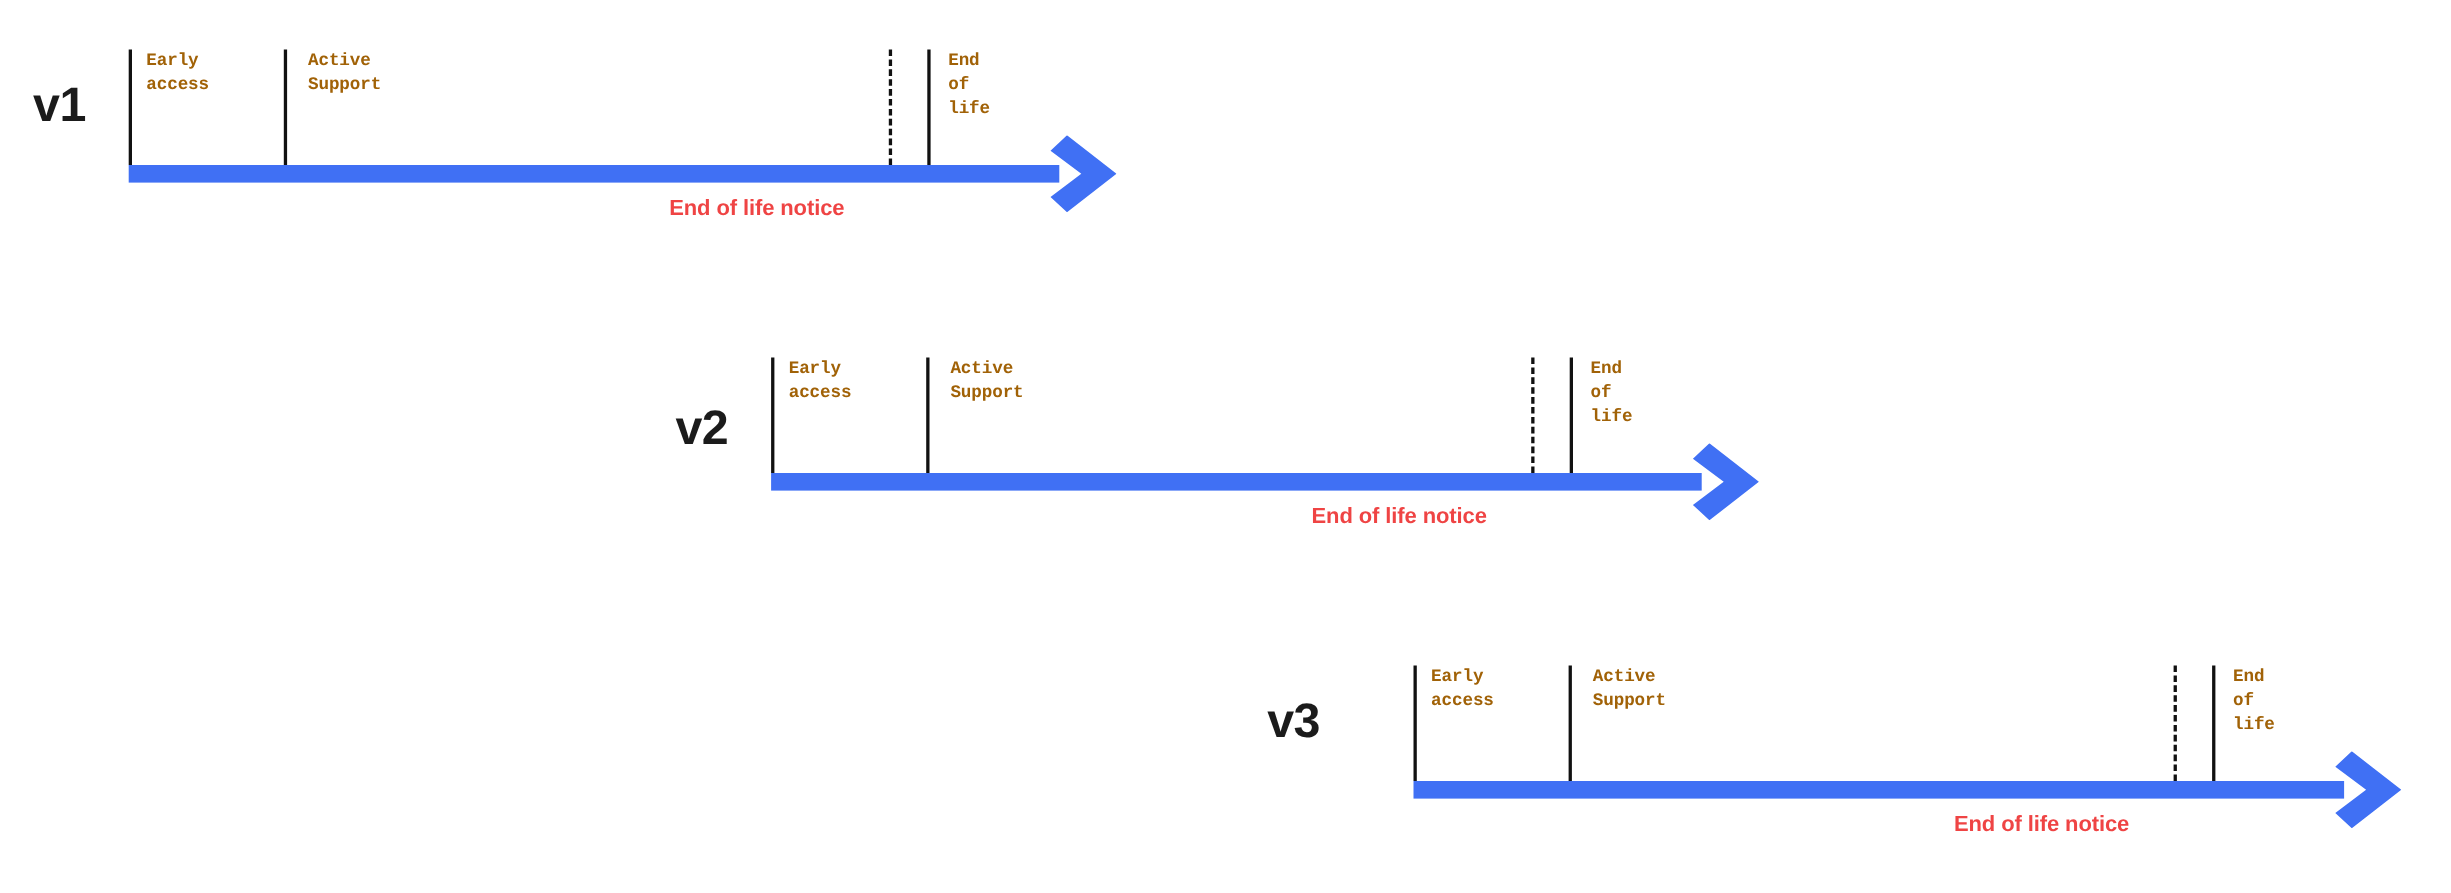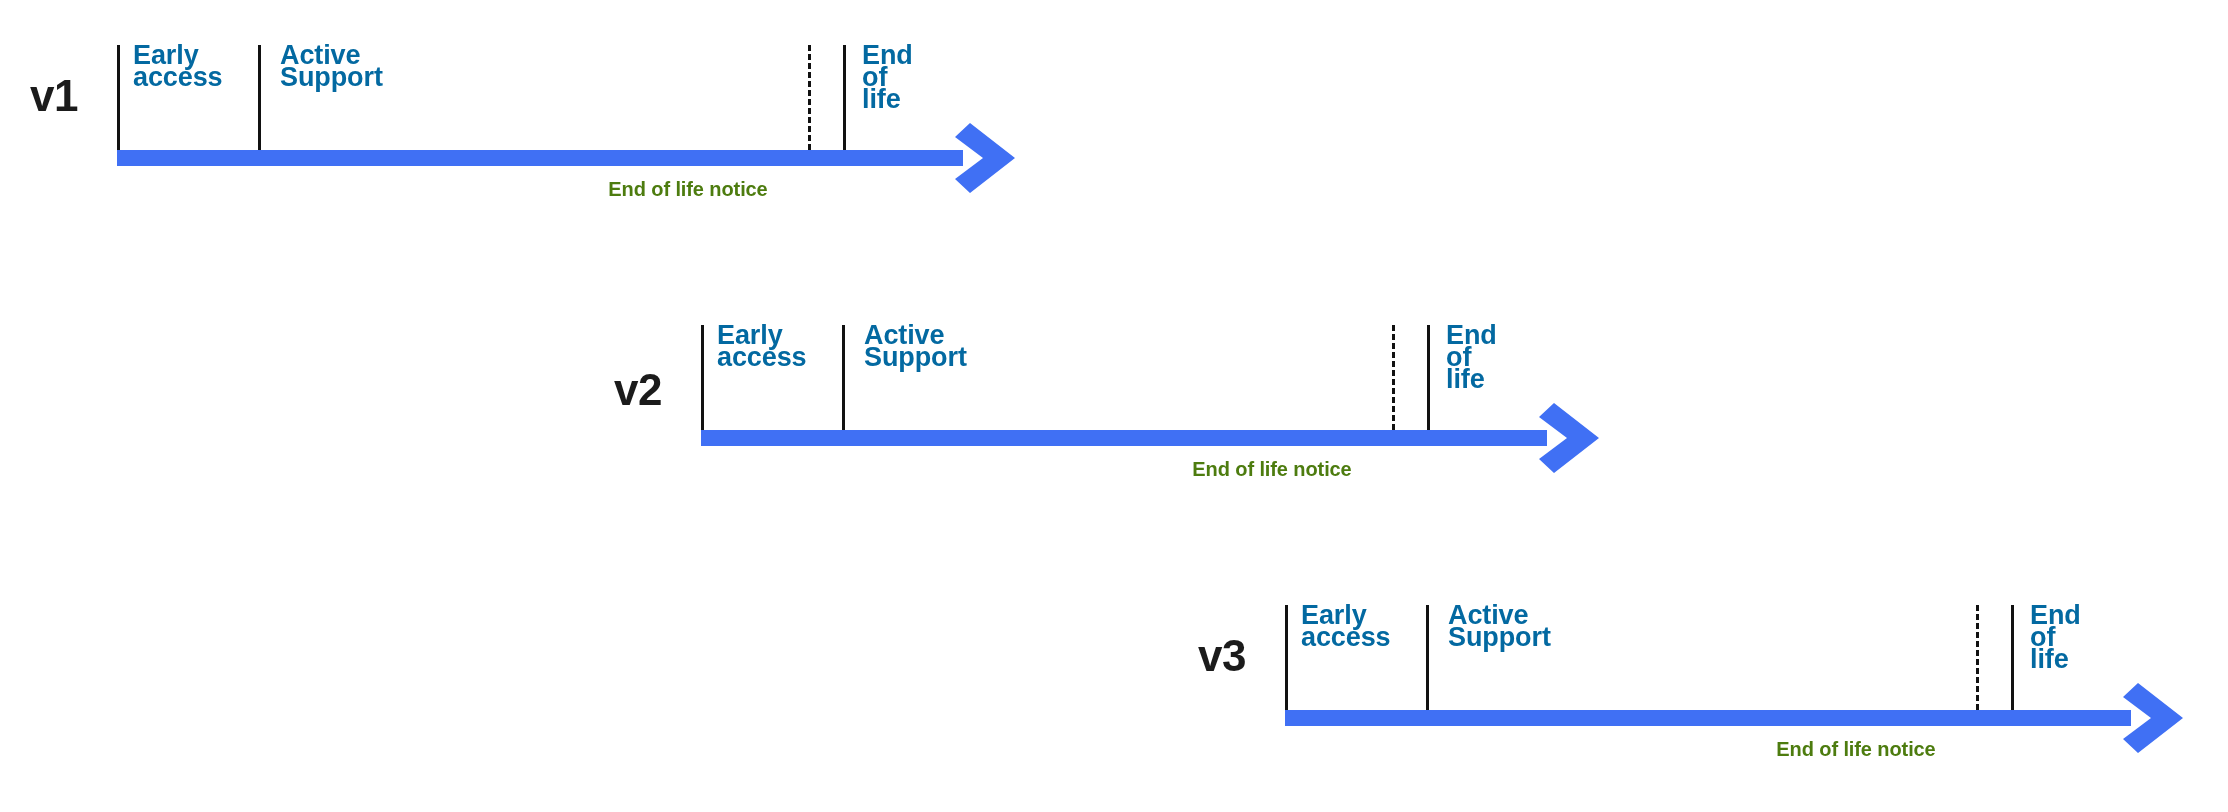--- a/index.html
+++ b/index.html
@@ -47,45 +47,46 @@
   }
   .tick.dashed {
     background: none;
     border-left: 3px dashed #111111;
     width: 0;
   }
 
   
   .phase-label {
     position: absolute;
-    font-size: 27px;
+    font-size: 16px;
     font-weight: bold;
-    color: #0369a1;
+    color: #a16207;
     line-height: 22px;
     white-space: pre-line;
     letter-spacing: -0.1px;
+    font-family: Liberation Mono, monospace;
   }
 
   
   .timeline-bar {
     position: absolute;
     height: 16px;
     background: #4070f4;
   }
   .timeline-head {
     position: absolute;
     overflow: visible;
   }
 
   
   .notice-label {
     position: absolute;
     font-size: 20px;
     font-weight: bold;
-    color: #4d7c0f;
+    color: #ef4444;
     white-space: nowrap;
     letter-spacing: -0.1px;
     text-align: center;
   }
 </style>
 </head>
 <body>
 
 <div id="canvas">
 
@@ -115,21 +116,21 @@
 access</div>
       <div class="phase-label" style="left: 864px; top: 324px;">Active Support</div>
       <div class="phase-label" style="left: 1446px; top: 324px;">End of life</div>
       <div class="timeline-bar" style="left: 701px; top: 430px; width: 846px; background: rgb(64, 112, 244);"></div>
       <div class="timeline-head" style="left: 1537px; top: 403px; width: 62px; height: 70px;"><svg width="62" height="70" viewBox="0 0 62 70" xmlns="http://www.w3.org/2000/svg">
           <path d="M 17 0 L 62 35 L 17 70 L 2 56 L 30 35 L 2 14 Z" fill="#4070f4"></path>
         </svg></div>
       <div class="notice-label" style="left: 1072px; width: 400px; top: 458px;">End of life notice</div>
     </div>
     <div class="version-row">
-      <div class="version-label" style="left: 1106px; width: 140px; top: 634px;">v3</div>
+      <div class="version-label" style="left: 1106px; width: 140px; top: 634px; text-align: center;">v3</div>
       <div class="tick" style="left: 1285px; top: 605px; height: 105px;"></div>
       <div class="tick" style="left: 1426px; top: 605px; height: 105px;"></div>
       <div class="tick dashed" style="left: 1976px; top: 605px; height: 105px;"></div>
       <div class="tick" style="left: 2011px; top: 605px; height: 105px;"></div>
       <div class="phase-label" style="left: 1301px; top: 604px;">Early
 access</div>
       <div class="phase-label" style="left: 1448px; top: 604px;">Active Support</div>
       <div class="phase-label" style="left: 2030px; top: 604px;">End of life</div>
       <div class="timeline-bar" style="left: 1285px; top: 710px; width: 846px; background: rgb(64, 112, 244);"></div>
       <div class="timeline-head" style="left: 2121px; top: 683px; width: 62px; height: 70px;"><svg width="62" height="70" viewBox="0 0 62 70" xmlns="http://www.w3.org/2000/svg">

